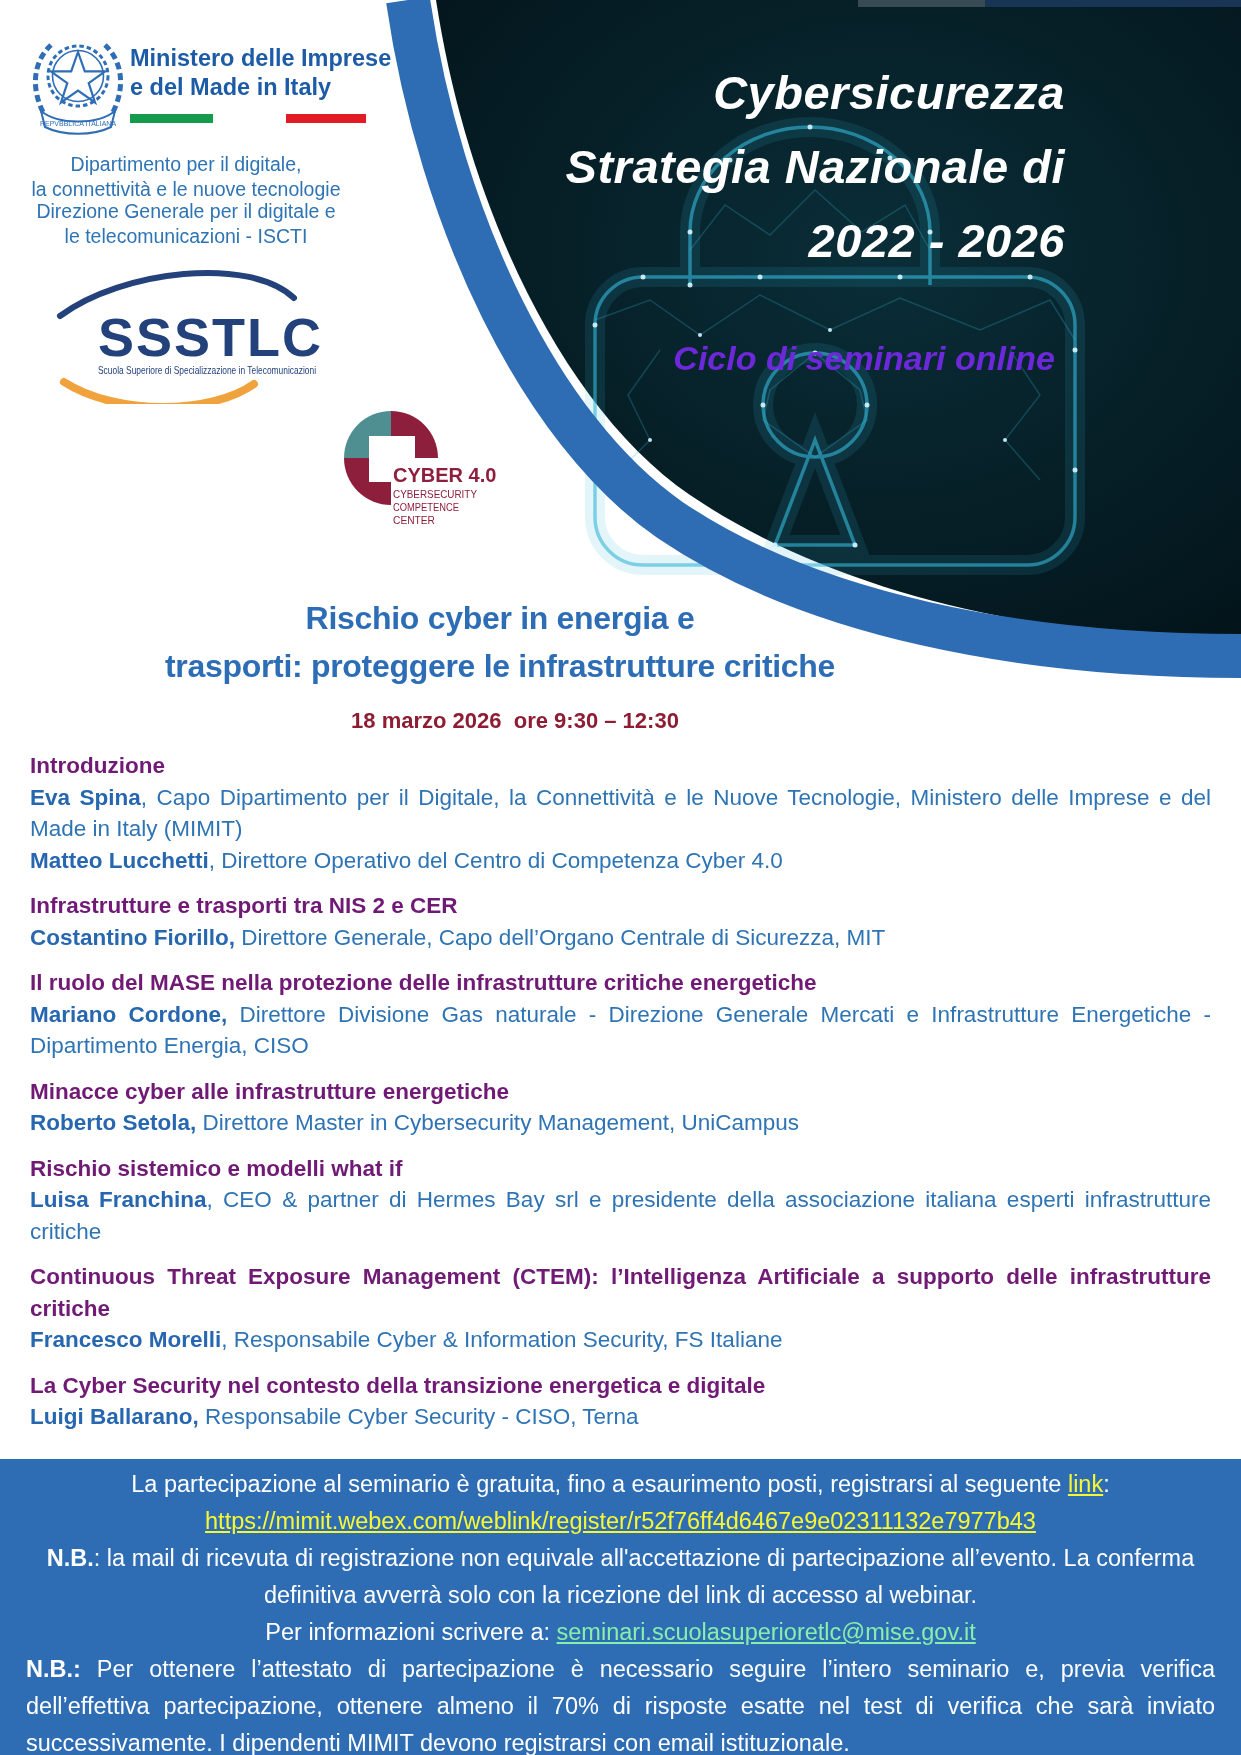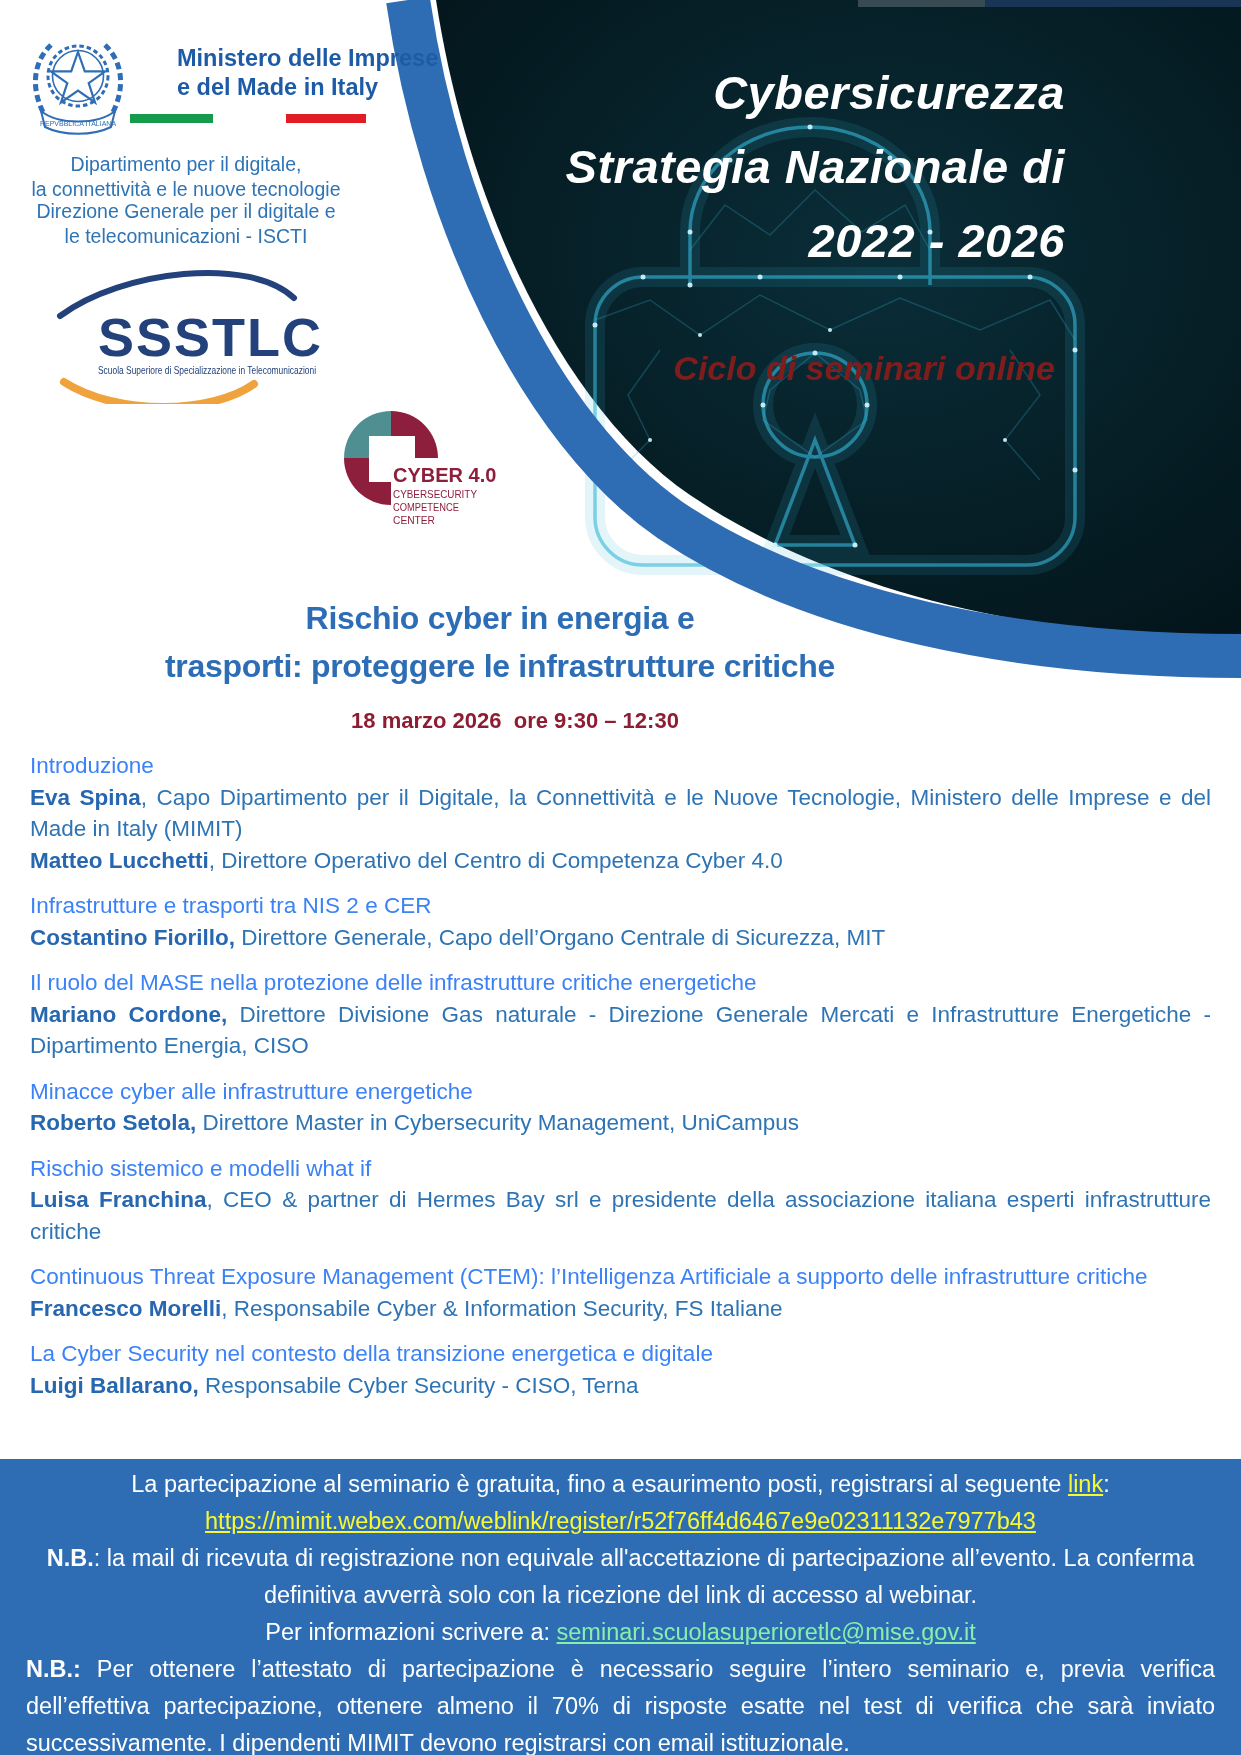--- a/index.html
+++ b/index.html
@@ -3,46 +3,46 @@
 <meta charset="utf-8">
 <style>
   html,body{margin:0;padding:0;background:#ffffff;}
   .page{position:relative;width:1241px;height:1755px;background:#ffffff;overflow:hidden;
         font-family:"Liberation Sans",sans-serif;}
 
   
   .banner-svg{position:absolute;left:0;top:0;z-index:1;}
   .banner-title{position:absolute;top:56px;right:176px;z-index:2;text-align:right;
     color:#ffffff;font-weight:bold;font-style:italic;font-size:47px;line-height:74px;letter-spacing:.5px;}
-  .banner-subtitle{position:absolute;top:349px;right:186px;z-index:2;
-    color:#7f1d1d;font-weight:bold;font-style:italic;font-size:34px;}
+  .banner-subtitle{position:absolute;top:339px;right:186px;z-index:2;
+    color:#6d28d9;font-weight:bold;font-style:italic;font-size:34px;}
 
   
   .emblem{position:absolute;left:22px;top:30px;z-index:2;}
   .ministry-name{position:absolute;left:130px;top:44px;z-index:2;color:#1d5ba7;
-    font-weight:bold;font-size:23.5px;line-height:29px;margin-left:47px;}
+    font-weight:bold;font-size:23.5px;line-height:29px;}
   .flag-green{position:absolute;left:130px;top:114px;width:83px;height:9px;background:#169b4c;z-index:2;}
   .flag-red{position:absolute;left:286px;top:114px;width:80px;height:9px;background:#e11c24;z-index:2;}
   .dept{position:absolute;left:8px;top:152px;width:356px;z-index:2;text-align:center;
     color:#2e74b5;font-size:19.5px;line-height:25px;}
   .dir{position:absolute;left:8px;top:199px;width:356px;z-index:2;text-align:center;
     color:#2e74b5;font-size:19.5px;line-height:25px;}
   .ssstlc{position:absolute;left:52px;top:264px;z-index:2;}
   .cyber40{position:absolute;left:335px;top:400px;z-index:2;}
 
   
   .event-title{position:absolute;left:20px;top:594px;width:960px;z-index:2;text-align:center;
     color:#2d6db6;font-weight:bold;font-size:32px;line-height:48px;letter-spacing:-.3px;}
   .event-date{position:absolute;left:20px;top:708px;width:990px;z-index:2;text-align:center;
     color:#8e1d33;font-weight:bold;font-size:22px;white-space:pre-wrap;}
 
   
   .program{position:absolute;left:30px;top:750px;width:1181px;z-index:2;}
   .session{margin:0 0 14px 0;}
-  .session-title{margin:0;color:#3b82f6;font-weight:normal;font-size:22.5px;line-height:31.5px;text-align:justify;}
+  .session-title{margin:0;color:#701a75;font-weight:bold;font-size:22.5px;line-height:31.5px;text-align:justify;}
   .speaker{margin:0;color:#2e74b5;font-size:22.5px;line-height:31.5px;text-align:justify;}
   .speaker .nm{color:#2767b0;font-weight:bold;}
 
   
   .footer{position:absolute;left:0;top:1459px;width:1241px;height:296px;background:#2e6db4;z-index:3;
     color:#ffffff;font-size:23.5px;line-height:37px;box-sizing:border-box;padding:7px 26px 6px 26px;}
   .footer p{margin:0;}
   .f-center{text-align:center;}
   .f-justify{text-align:justify;}
   .footer b{font-weight:bold;}

